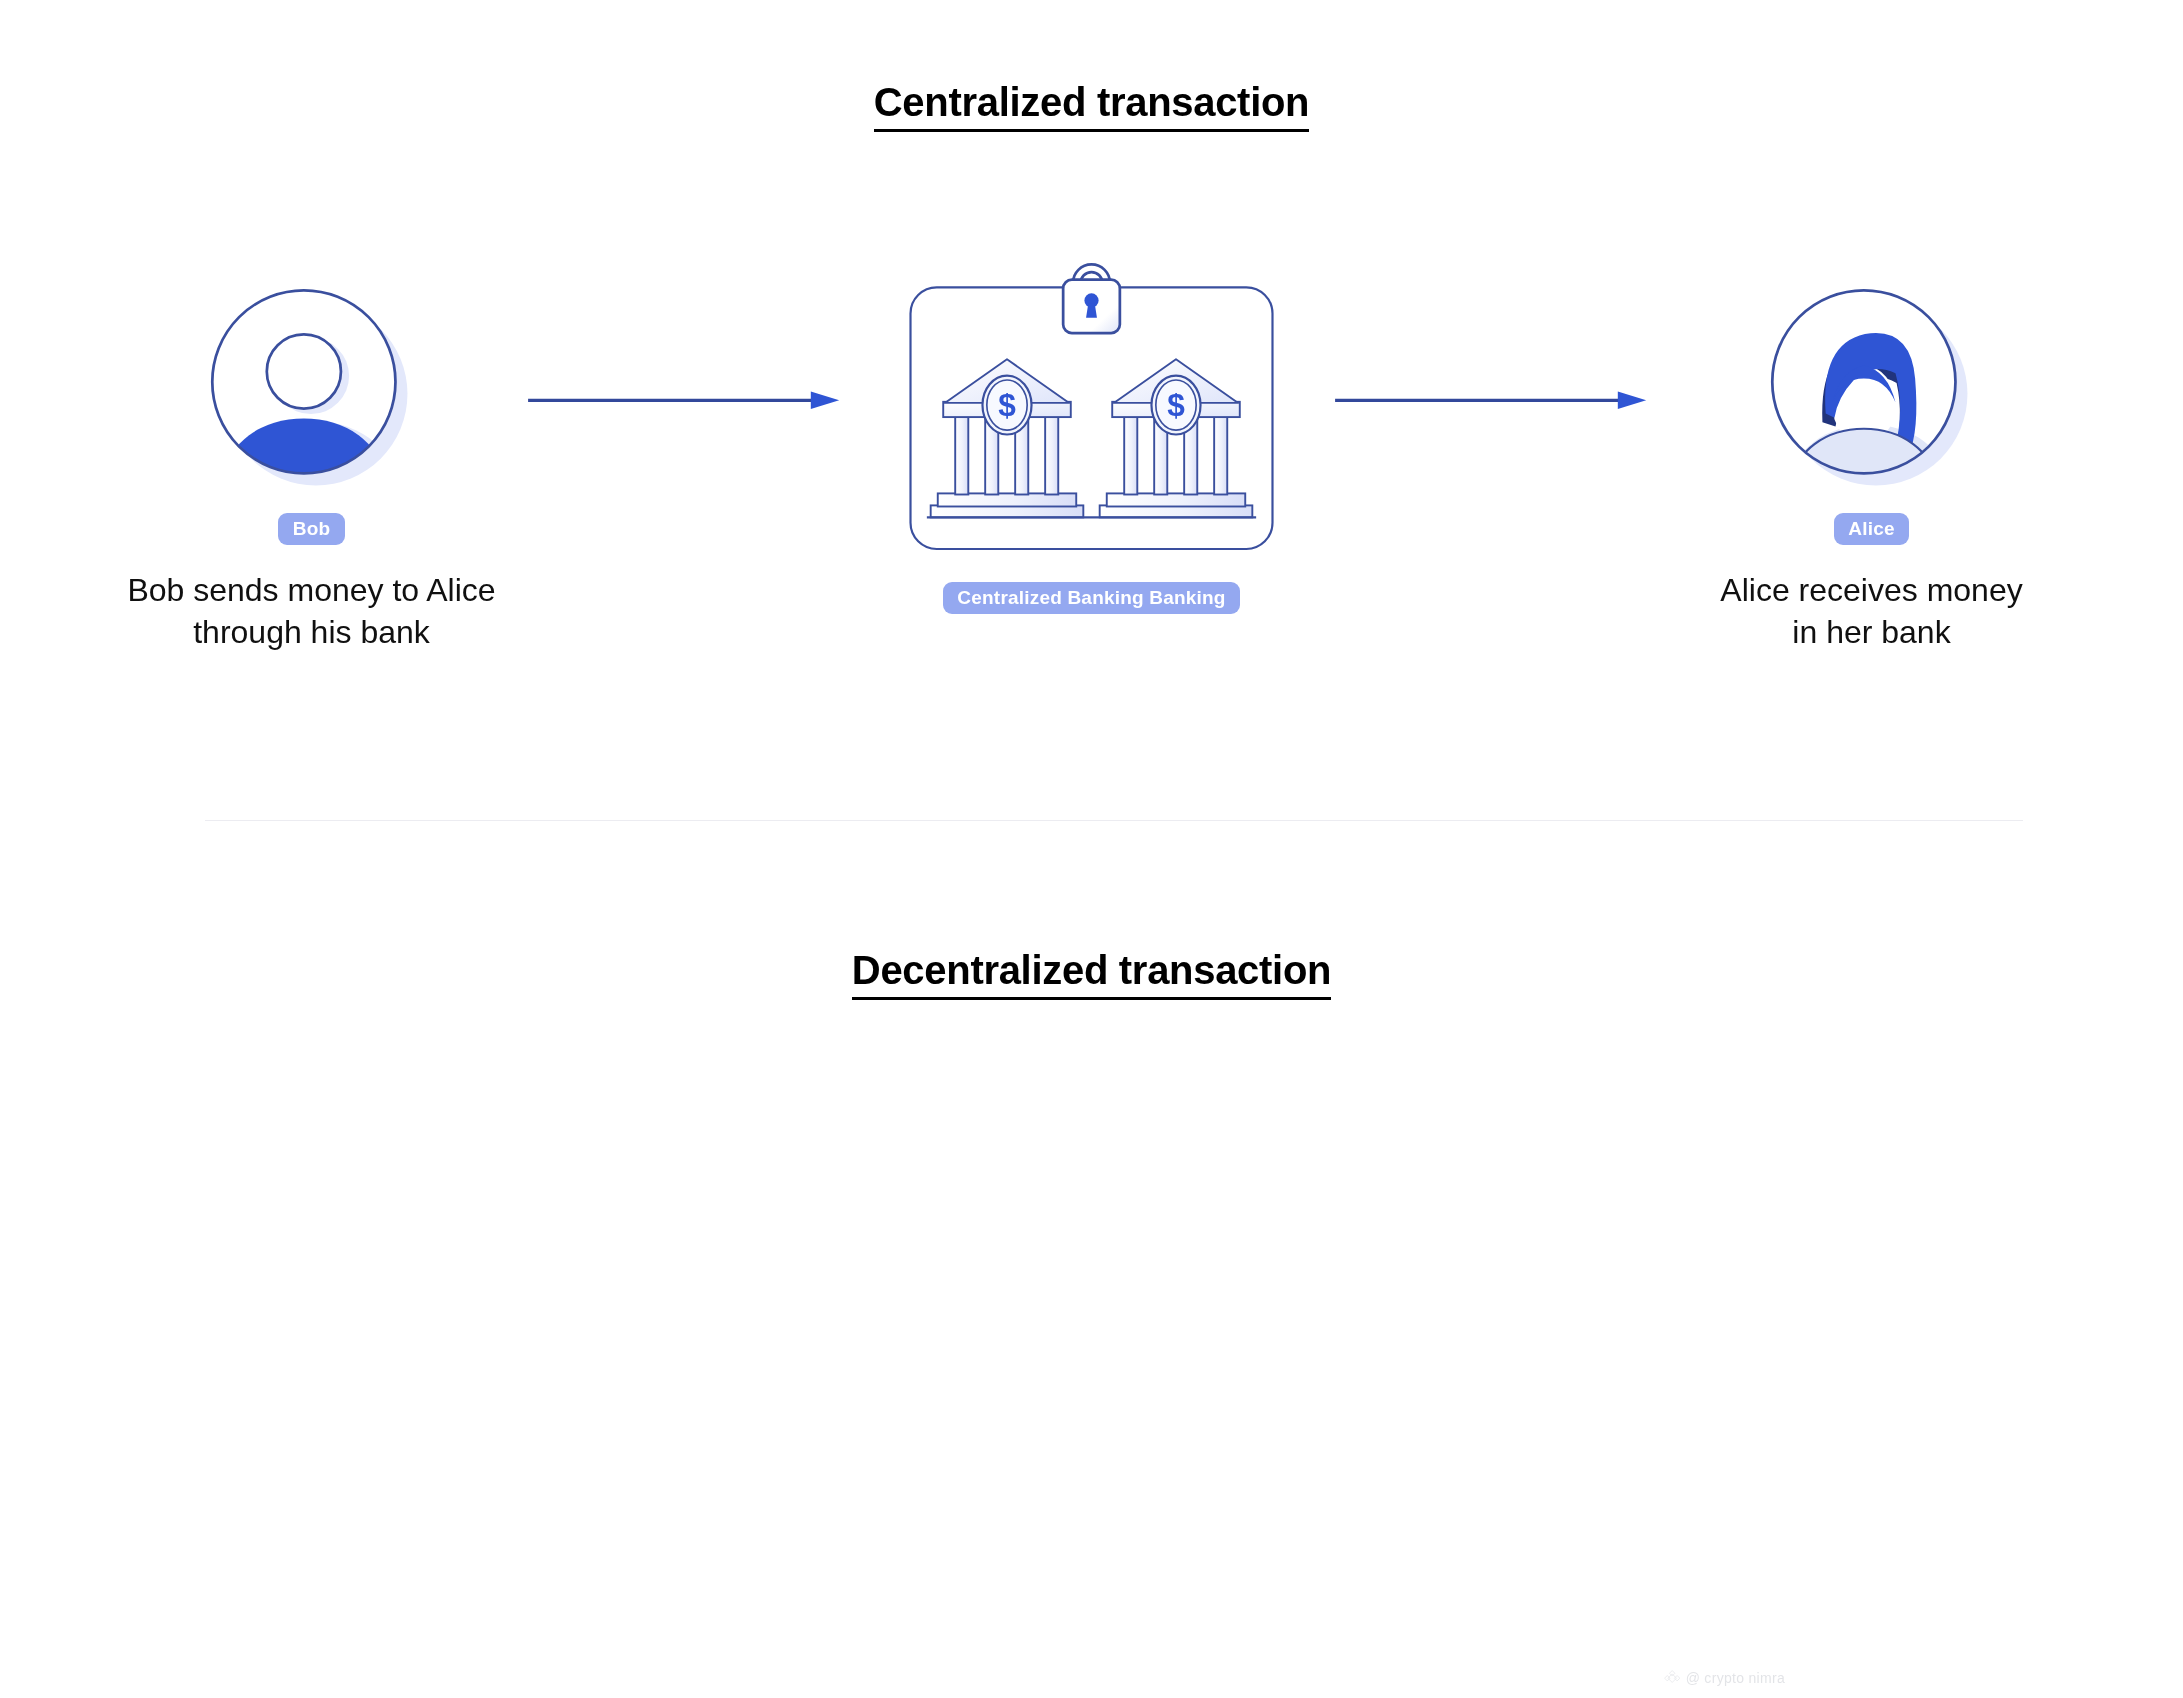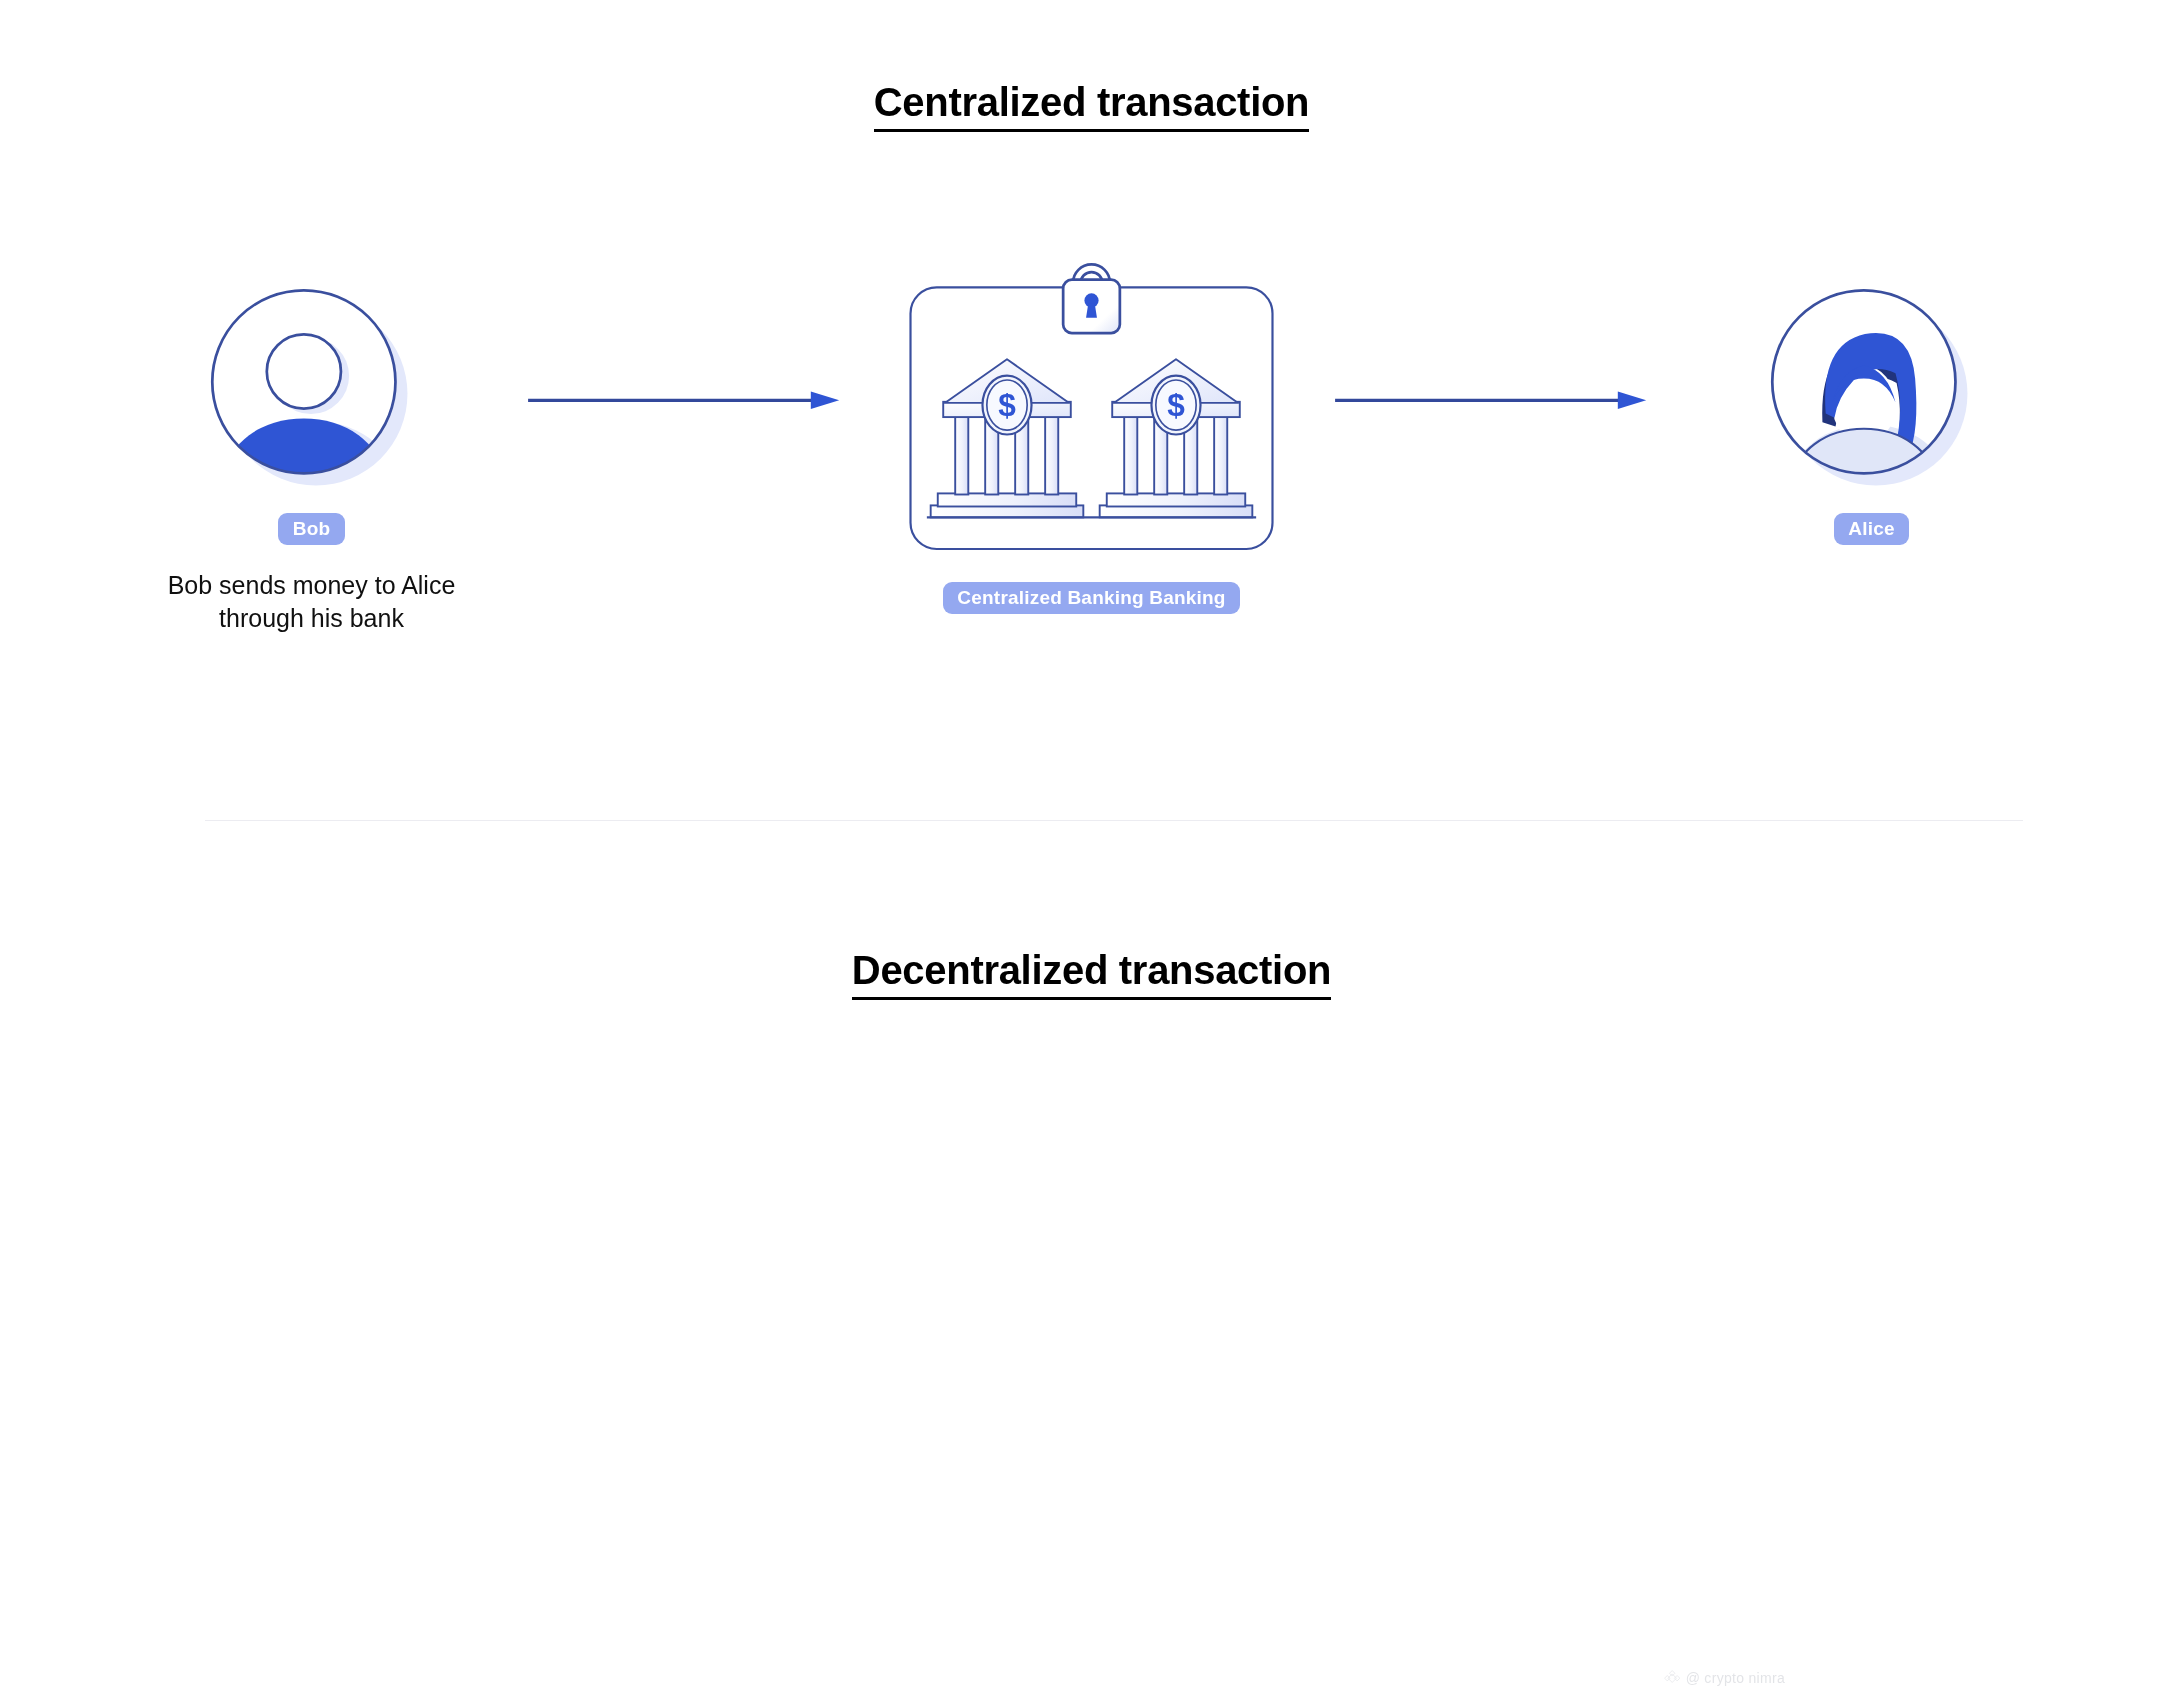--- a/index.html
+++ b/index.html
@@ -96,21 +96,21 @@
     padding: 6px 14.7px 7px 14.7px;
     white-space: nowrap;
     line-height: 1;
   }
   .badge-wrap { margin-top: 8.7px; }
 
   
   .caption {
     margin-top: 24px;
     text-align: center;
-    font-size: 25px;
+    font-size: 32px;
     line-height: 1.33;
     color: #101010;
     white-space: pre-line;
   }
 
   
   .art-avatar { width: 229px; height: 229px; display: block; }
   .art-bank   { width: 437px; height: 338px; display: block; }
 
   #row-centralized .col-actor .art-avatar   { margin-top: 40px; }
@@ -264,20 +264,22 @@
             <path d="M126 254 q-10 -128 72 -146 q84 -14 92 82 q8 96 -12 140 l-26 -8 q20 -78 2 -142 q-44 -20 -76 12 q-30 32 -36 70 z" fill="#2f55d4"></path>
             <path d="M196 166 q44 10 58 68 q-18 -44 -58 -44 q-40 0 -58 44 q14 -58 58 -68 z" fill="#2f55d4"></path>
             <ellipse cx="196" cy="378" rx="128" ry="96" fill="#e0e6f8"></ellipse>
             <ellipse cx="196" cy="378" rx="128" ry="96" fill="none" stroke="#3a4f9e" stroke-width="4"></ellipse>
           </g>
           <circle cx="196" cy="196" r="168" fill="none" stroke="#3a4f9e" stroke-width="5"></circle>
         </svg>
         <div class="badge-wrap">
           <span class="badge">Alice</span>
         </div>
+        <div class="caption">Alice receives money
+in her bank</div>
       </div>
 
     </div>
   </div>
 
   <div id="divider"></div>
 
   <div class="section" id="section-decentralized">
 
     <div class="section-title">

